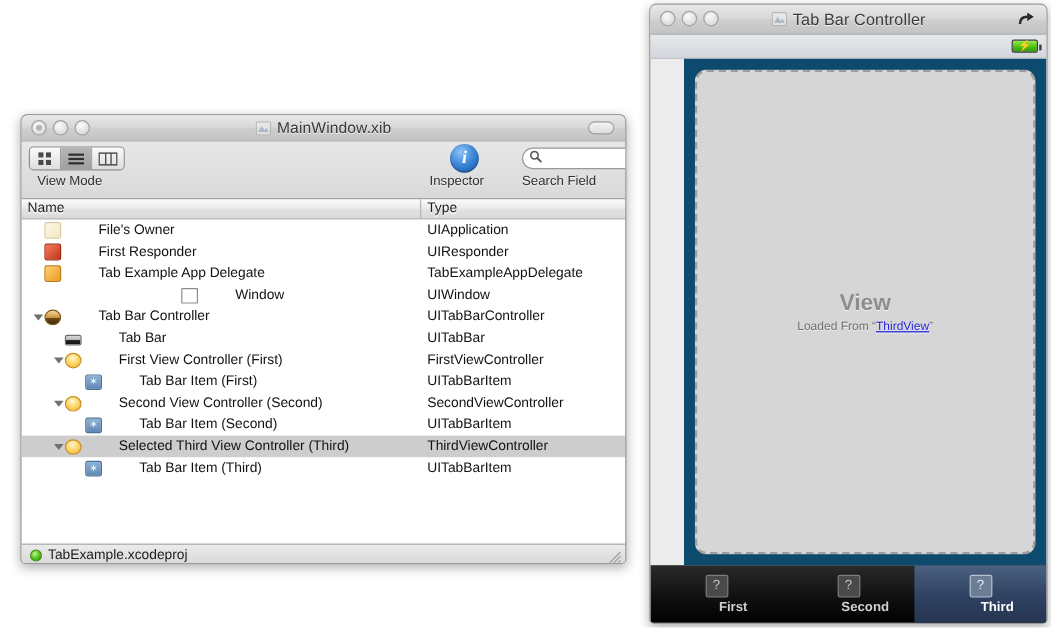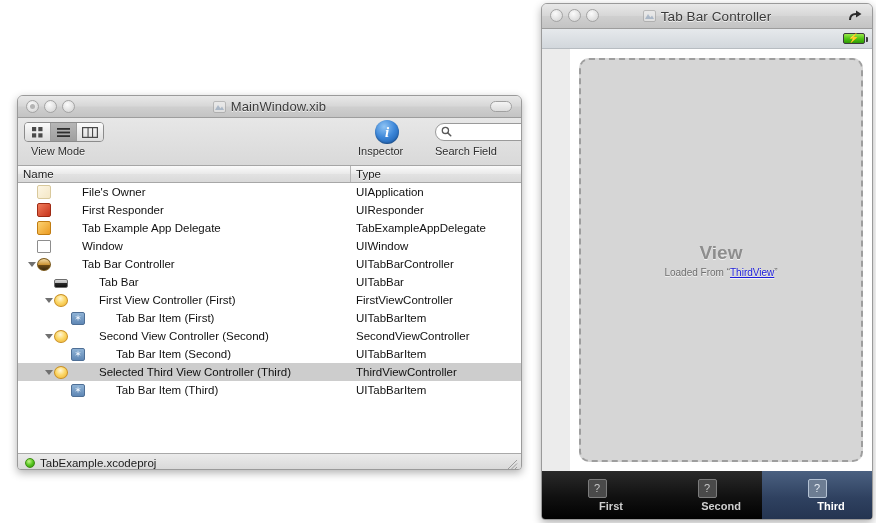--- a/index.html
+++ b/index.html
@@ -225,21 +225,21 @@
   }
   .battery::after {
     content: ""; position: absolute; right: -4px; top: 3px;
     width: 2px; height: 5px; background: #3c3c3c; border-radius: 0 1px 1px 0;
   }
   .bolt { color: #11300a; font-size: 9px; line-height: 1; }
 
   .simcanvas {
     position: relative;
     height: 422px;
-    background: #ffffff;
+    background: #0c4a6e;
     margin-left: 28px;
   }
   .viewbox {
     position: absolute; left: 9px; top: 9px; right: 9px; bottom: 9px;
     background: #d6d6d6;
     border: 2px dashed #9e9e9e;
     border-radius: 10px;
     display: flex; flex-direction: column;
     align-items: center; justify-content: center;
     gap: 3px;
@@ -367,21 +367,21 @@
         </div>
         <div class="row">
           <div class="namecell" style="padding-left: 8px;">
             <span class="tri"></span>
             <span class="rowicon ic-cube-orange"></span>
             <span class="rowlabel">Tab Example App Delegate</span>
           </div>
           <div class="typecell">TabExampleAppDelegate</div>
         </div>
         <div class="row">
-          <div class="namecell" style="padding-left: 8px;">
+          <div class="namecell" style="padding-left: 8px; justify-content: center;">
             <span class="tri"></span>
             <span class="rowicon ic-window-sq"></span>
             <span class="rowlabel">Window</span>
           </div>
           <div class="typecell">UIWindow</div>
         </div>
         <div class="row">
           <div class="namecell" style="padding-left: 8px;">
             <span class="tri">
               <i></i>

